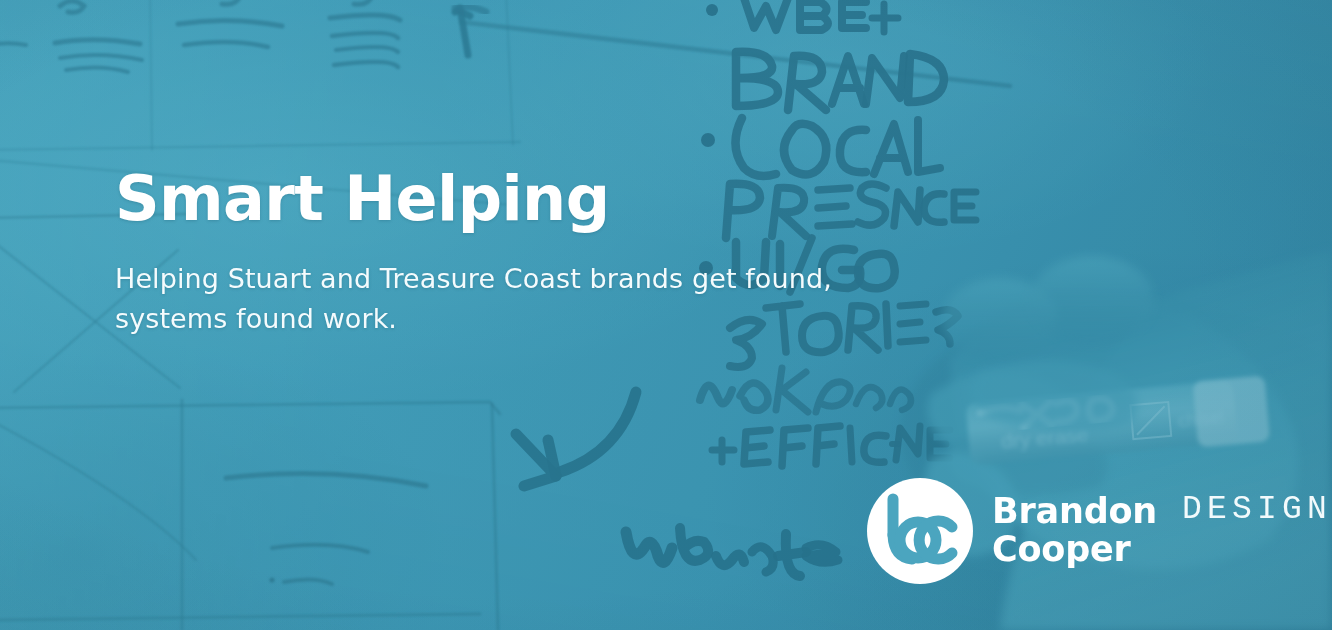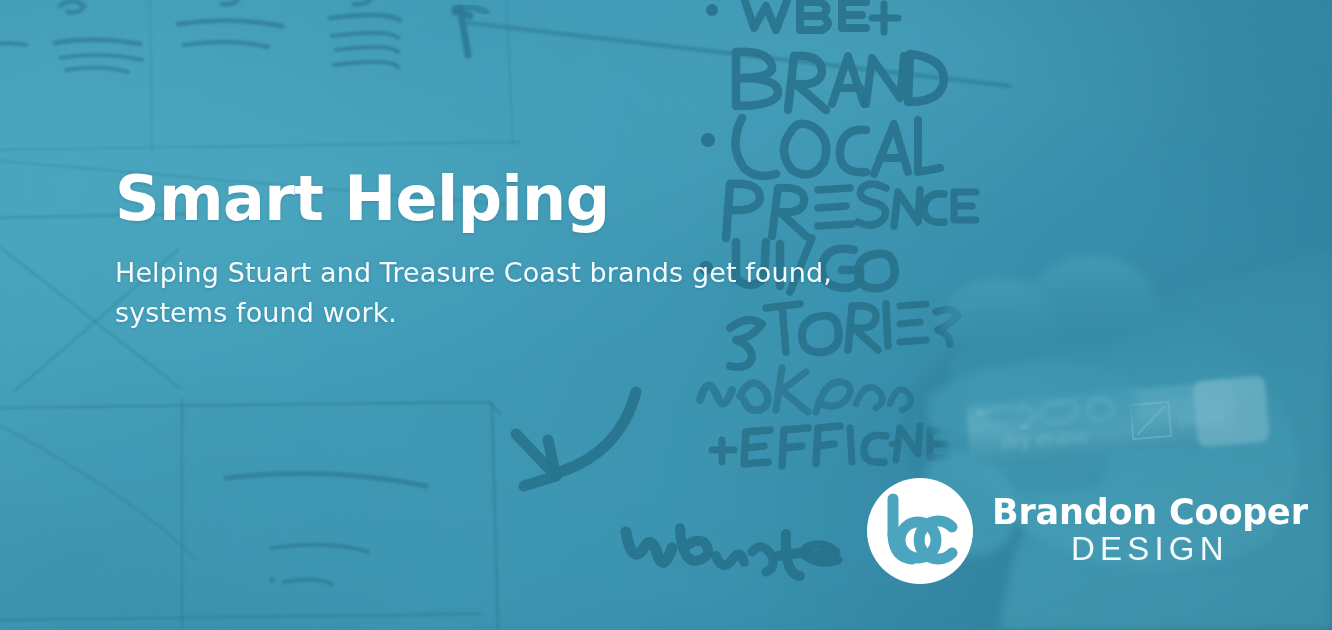--- a/index.html
+++ b/index.html
@@ -72,53 +72,53 @@
     font-family:"DejaVu Sans", sans-serif;
     font-weight:700;
     font-size:62px;
     line-height:77px;
     letter-spacing:-.6px;
     text-shadow:0 1px 3px rgba(29,90,110,.30);
   }
   .headline .ln { display:block; white-space:nowrap; }
 
   .subhead {
-    margin-top:16px;
+    margin-top:22px;
     color:#f4fbfd;
     font-family:"DejaVu Sans", sans-serif;
     font-weight:400;
     font-size:27px;
     line-height:40px;
     letter-spacing:.1px;
     text-shadow:0 1px 3px rgba(29,90,110,.30);
     max-width:740px;
   }
   .subhead .ln { display:block; white-space:nowrap; }
 
   
   .logo-lockup {
     position:absolute;
     left:866px; top:477px;
     display:flex;
     align-items:center;
     gap:18px;
   }
   .logo-mark { width:108px; height:108px; display:block; flex:0 0 auto; }
-  .logo-type { display:flex; flex-direction:column; justify-content:center; padding-bottom:2px;align-items:center; }
+  .logo-type { display:flex; flex-direction:row; justify-content:center; padding-bottom:2px; }
   .logo-name {
     color:#ffffff;
     font-family:"DejaVu Sans", sans-serif;
     font-weight:700;
     font-size:35px;
     line-height:38px;
     letter-spacing:-.2px;
   }
   .logo-sub {
     color:#f2fafc;
-    font-family:Liberation Sans, sans-serif;
+    font-family:Liberation Mono, monospace;
     font-weight:300;
     font-size:33px;
     line-height:36px;
     letter-spacing:5.2px;
   }
 
   
   .vignette {
     position:absolute; inset:0;
     background:radial-gradient(ellipse 95% 95% at 40% 45%, rgba(0,0,0,0) 52%, rgba(22,78,96,.20) 100%);

